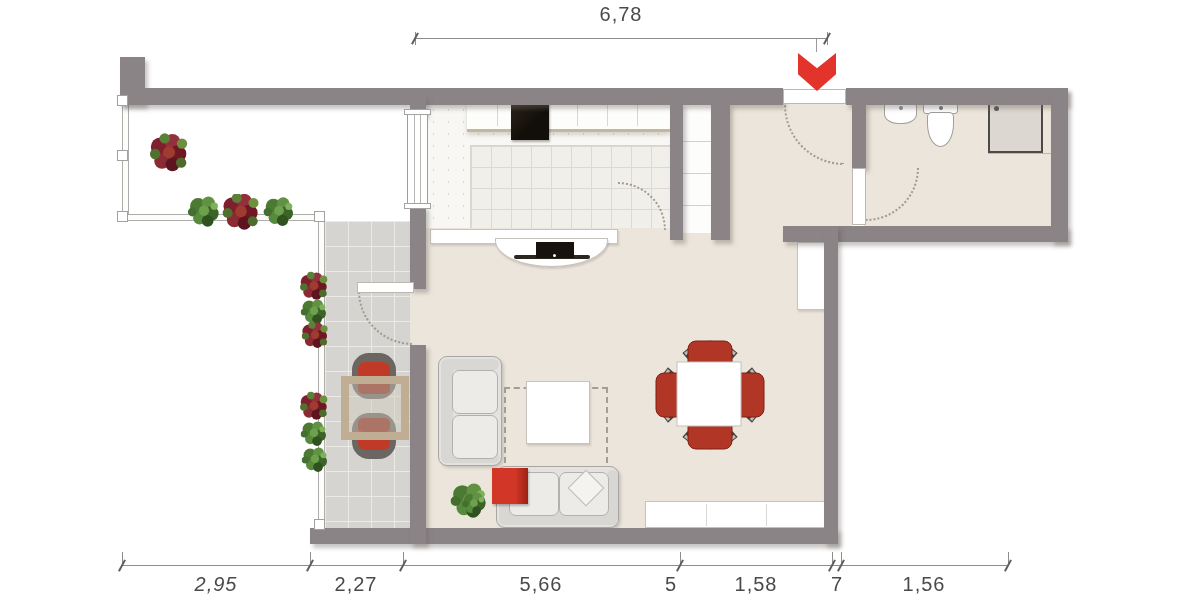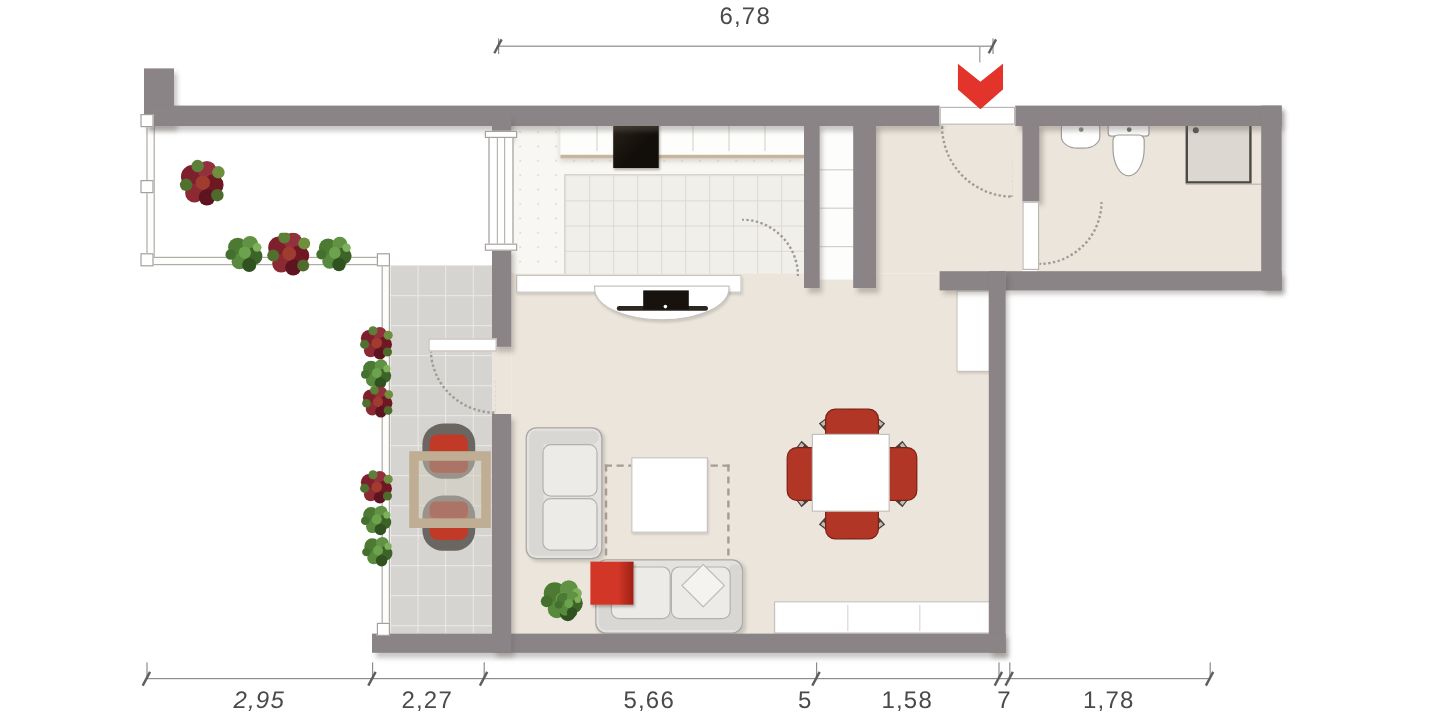--- a/index.html
+++ b/index.html
@@ -264,15 +264,15 @@
   <div class="slash" style="left:831px;top:559px;"></div>
   <div class="slash" style="left:840px;top:559px;"></div>
   <div class="slash" style="left:1007px;top:559px;"></div>
 
   <span class="dlabel" style="left:171px;top:573px;font-style:italic;">2,95</span>
   <span class="dlabel" style="left:311px;top:573px;">2,27</span>
   <span class="dlabel" style="left:496px;top:573px;">5,66</span>
   <span class="dlabel" style="left:631px;top:573px;width:80px;">5</span>
   <span class="dlabel" style="left:711px;top:573px;">1,58</span>
   <span class="dlabel" style="left:817px;top:573px;width:40px;">7</span>
-  <span class="dlabel" style="left:879px;top:573px;">1,78</span>
+  <span class="dlabel" style="left:879px;top:573px;">1,56</span>
 
 </div>
 
 </body></html>

